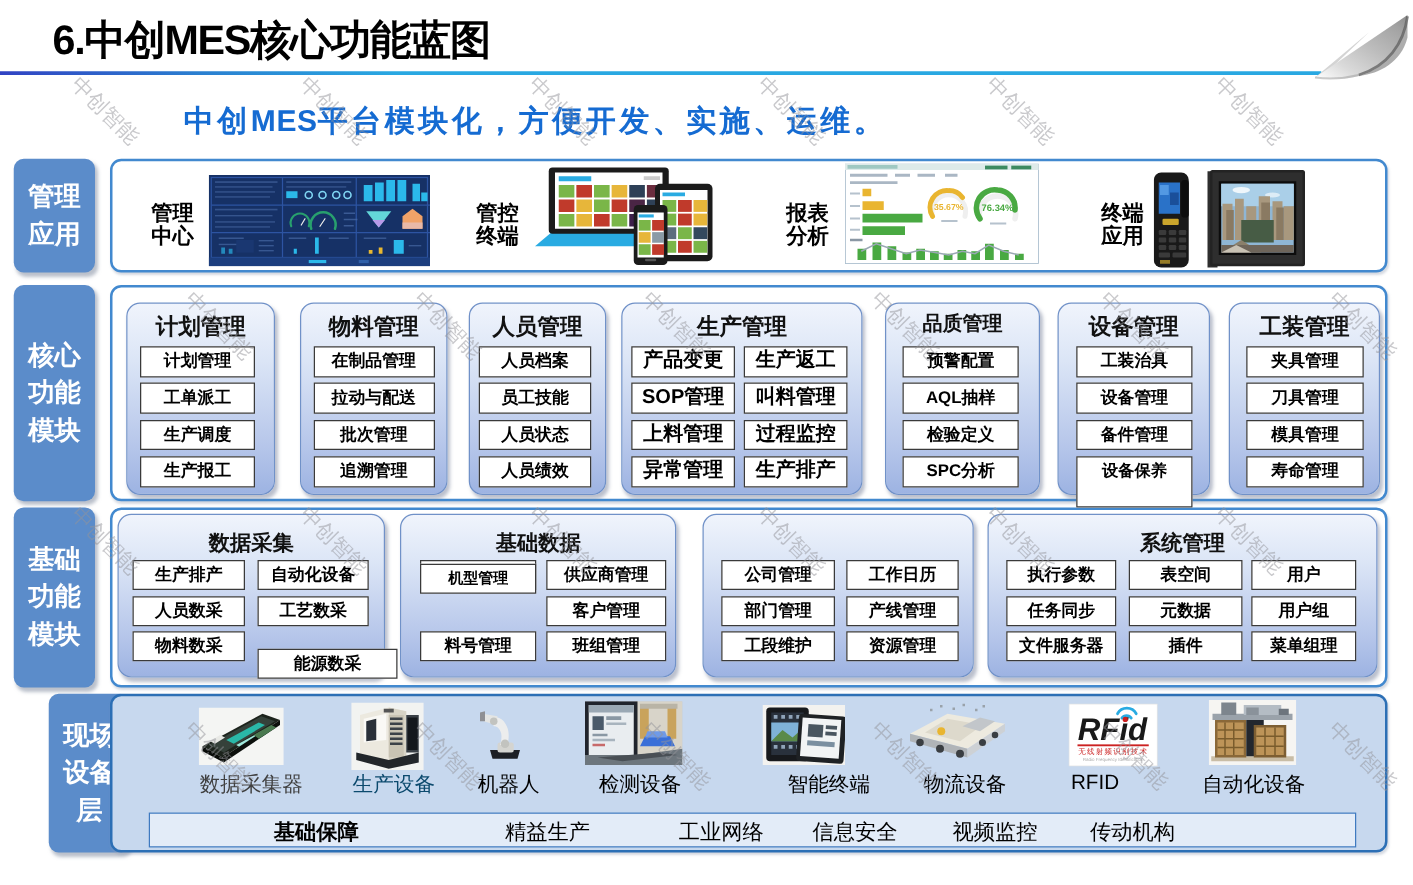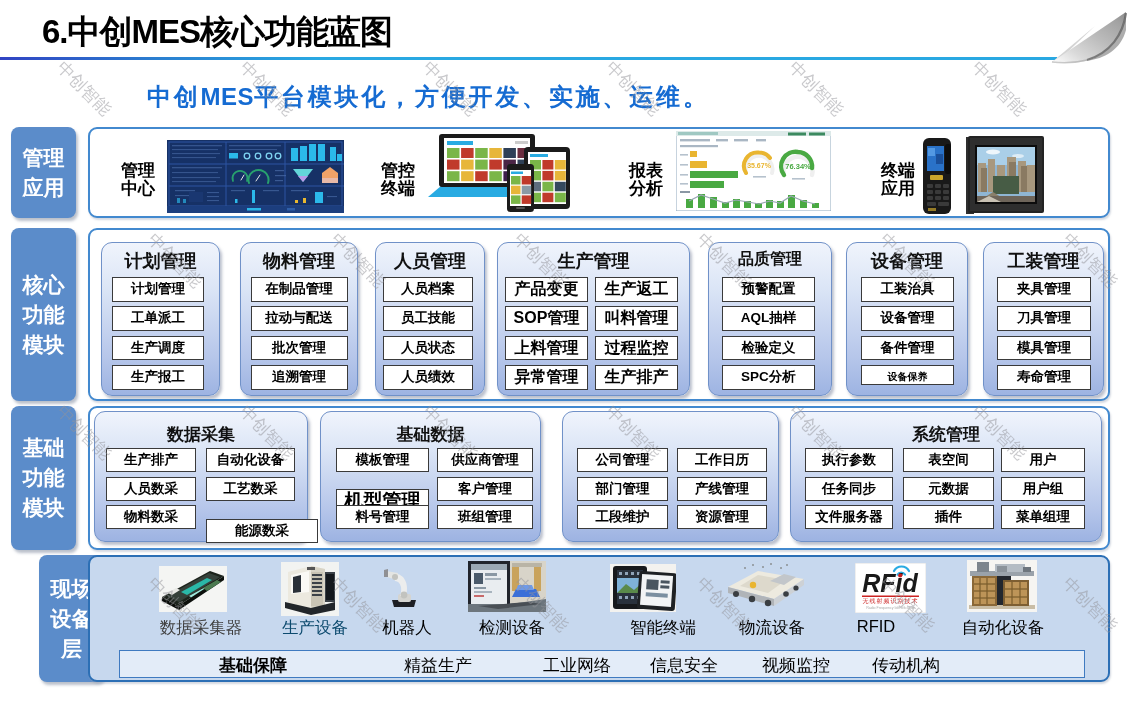--- a/index.html
+++ b/index.html
@@ -319,40 +319,40 @@
 <div class="colhdr" style="left:708px;top:249px;width:124px;font-size:16px;">品质管理</div>
 <div class="item" style="left:722px;top:277.0px;width:93px;height:24.5px;font-size:13.5px;line-height:21px;">预警配置</div>
 <div class="item" style="left:722px;top:306.4px;width:93px;height:24.5px;font-size:13.5px;line-height:21px;">AQL抽样</div>
 <div class="item" style="left:722px;top:335.8px;width:93px;height:24.5px;font-size:13.5px;line-height:21px;">检验定义</div>
 <div class="item" style="left:722px;top:365.2px;width:93px;height:24.5px;font-size:13.5px;line-height:21px;">SPC分析</div>
 <div class="col" style="left:846px;top:242px;width:122px;height:154px;"></div>
 <div class="colhdr" style="left:846px;top:249px;width:122px;font-size:18px;">设备管理</div>
 <div class="item" style="left:861px;top:277.0px;width:93px;height:24.5px;font-size:13.5px;line-height:21px;">工装治具</div>
 <div class="item" style="left:861px;top:306.4px;width:93px;height:24.5px;font-size:13.5px;line-height:21px;">设备管理</div>
 <div class="item" style="left:861px;top:335.8px;width:93px;height:24.5px;font-size:13.5px;line-height:21px;">备件管理</div>
-<div class="item" style="left:861px;top:365.2px;width:93px;height:20px;font-size:10px;line-height:21px;font-family:Liberation Serif, serif;">设备保养</div>
+<div class="item" style="left:861px;top:365.2px;width:93px;height:41px;font-size:13px;line-height:21px;font-family:Liberation Serif, serif;">设备保养</div>
 <div class="col" style="left:983px;top:242px;width:121px;height:154px;"></div>
 <div class="colhdr" style="left:983px;top:249px;width:121px;font-size:18px;">工装管理</div>
 <div class="item" style="left:997px;top:277.0px;width:94px;height:24.5px;font-size:13.5px;line-height:21px;">夹具管理</div>
 <div class="item" style="left:997px;top:306.4px;width:94px;height:24.5px;font-size:13.5px;line-height:21px;">刀具管理</div>
 <div class="item" style="left:997px;top:335.8px;width:94px;height:24.5px;font-size:13.5px;line-height:21px;">模具管理</div>
 <div class="item" style="left:997px;top:365.2px;width:94px;height:24.5px;font-size:13.5px;line-height:21px;">寿命管理</div>
 <div class="col" style="left:94px;top:411px;width:214px;height:131px;"></div>
 <div class="colhdr" style="left:94px;top:423px;width:214px;font-size:17px;">数据采集</div>
 <div class="item" style="left:106px;top:448.0px;width:90px;height:24px;font-size:13.5px;line-height:21px;">生产排产</div>
 <div class="item" style="left:206px;top:448.0px;width:89px;height:24px;font-size:13.5px;line-height:21px;">自动化设备</div>
 <div class="item" style="left:106px;top:476.5px;width:90px;height:24px;font-size:13.5px;line-height:21px;">人员数采</div>
 <div class="item" style="left:206px;top:476.5px;width:89px;height:24px;font-size:13.5px;line-height:21px;">工艺数采</div>
 <div class="item" style="left:106px;top:505.0px;width:90px;height:24px;font-size:13.5px;line-height:21px;">物料数采</div>
 <div class="item" style="left:206px;top:519px;width:112px;height:24px;font-size:13.5px;line-height:21px;">能源数采</div>
 <div class="col" style="left:320px;top:411px;width:221px;height:131px;"></div>
 <div class="colhdr" style="left:320px;top:423px;width:221px;font-size:17px;">基础数据</div>
 <div class="item" style="left:336px;top:448.0px;width:93px;height:24px;font-size:13.5px;line-height:21px;">模板管理</div>
 <div class="item" style="left:437px;top:448.0px;width:96px;height:24px;font-size:13.5px;line-height:21px;">供应商管理</div>
-<div class="item" style="left:336px;top:489px;width:93px;height:24px;font-size:19px;line-height:21px;">机型管理</div>
+<div class="item" style="left:336px;top:451px;width:93px;height:24px;font-size:12px;line-height:21px;">机型管理</div>
 <div class="item" style="left:437px;top:476.5px;width:96px;height:24px;font-size:13.5px;line-height:21px;">客户管理</div>
 <div class="item" style="left:336px;top:505.0px;width:93px;height:24px;font-size:13.5px;line-height:21px;">料号管理</div>
 <div class="item" style="left:437px;top:505.0px;width:96px;height:24px;font-size:13.5px;line-height:21px;">班组管理</div>
 <div class="col" style="left:562px;top:411px;width:217px;height:131px;"></div>
 <div class="item" style="left:577px;top:448.0px;width:91px;height:24px;font-size:13.5px;line-height:21px;">公司管理</div>
 <div class="item" style="left:677px;top:448.0px;width:90px;height:24px;font-size:13.5px;line-height:21px;">工作日历</div>
 <div class="item" style="left:577px;top:476.5px;width:91px;height:24px;font-size:13.5px;line-height:21px;">部门管理</div>
 <div class="item" style="left:677px;top:476.5px;width:90px;height:24px;font-size:13.5px;line-height:21px;">产线管理</div>
 <div class="item" style="left:577px;top:505.0px;width:91px;height:24px;font-size:13.5px;line-height:21px;">工段维护</div>
 <div class="item" style="left:677px;top:505.0px;width:90px;height:24px;font-size:13.5px;line-height:21px;">资源管理</div>

